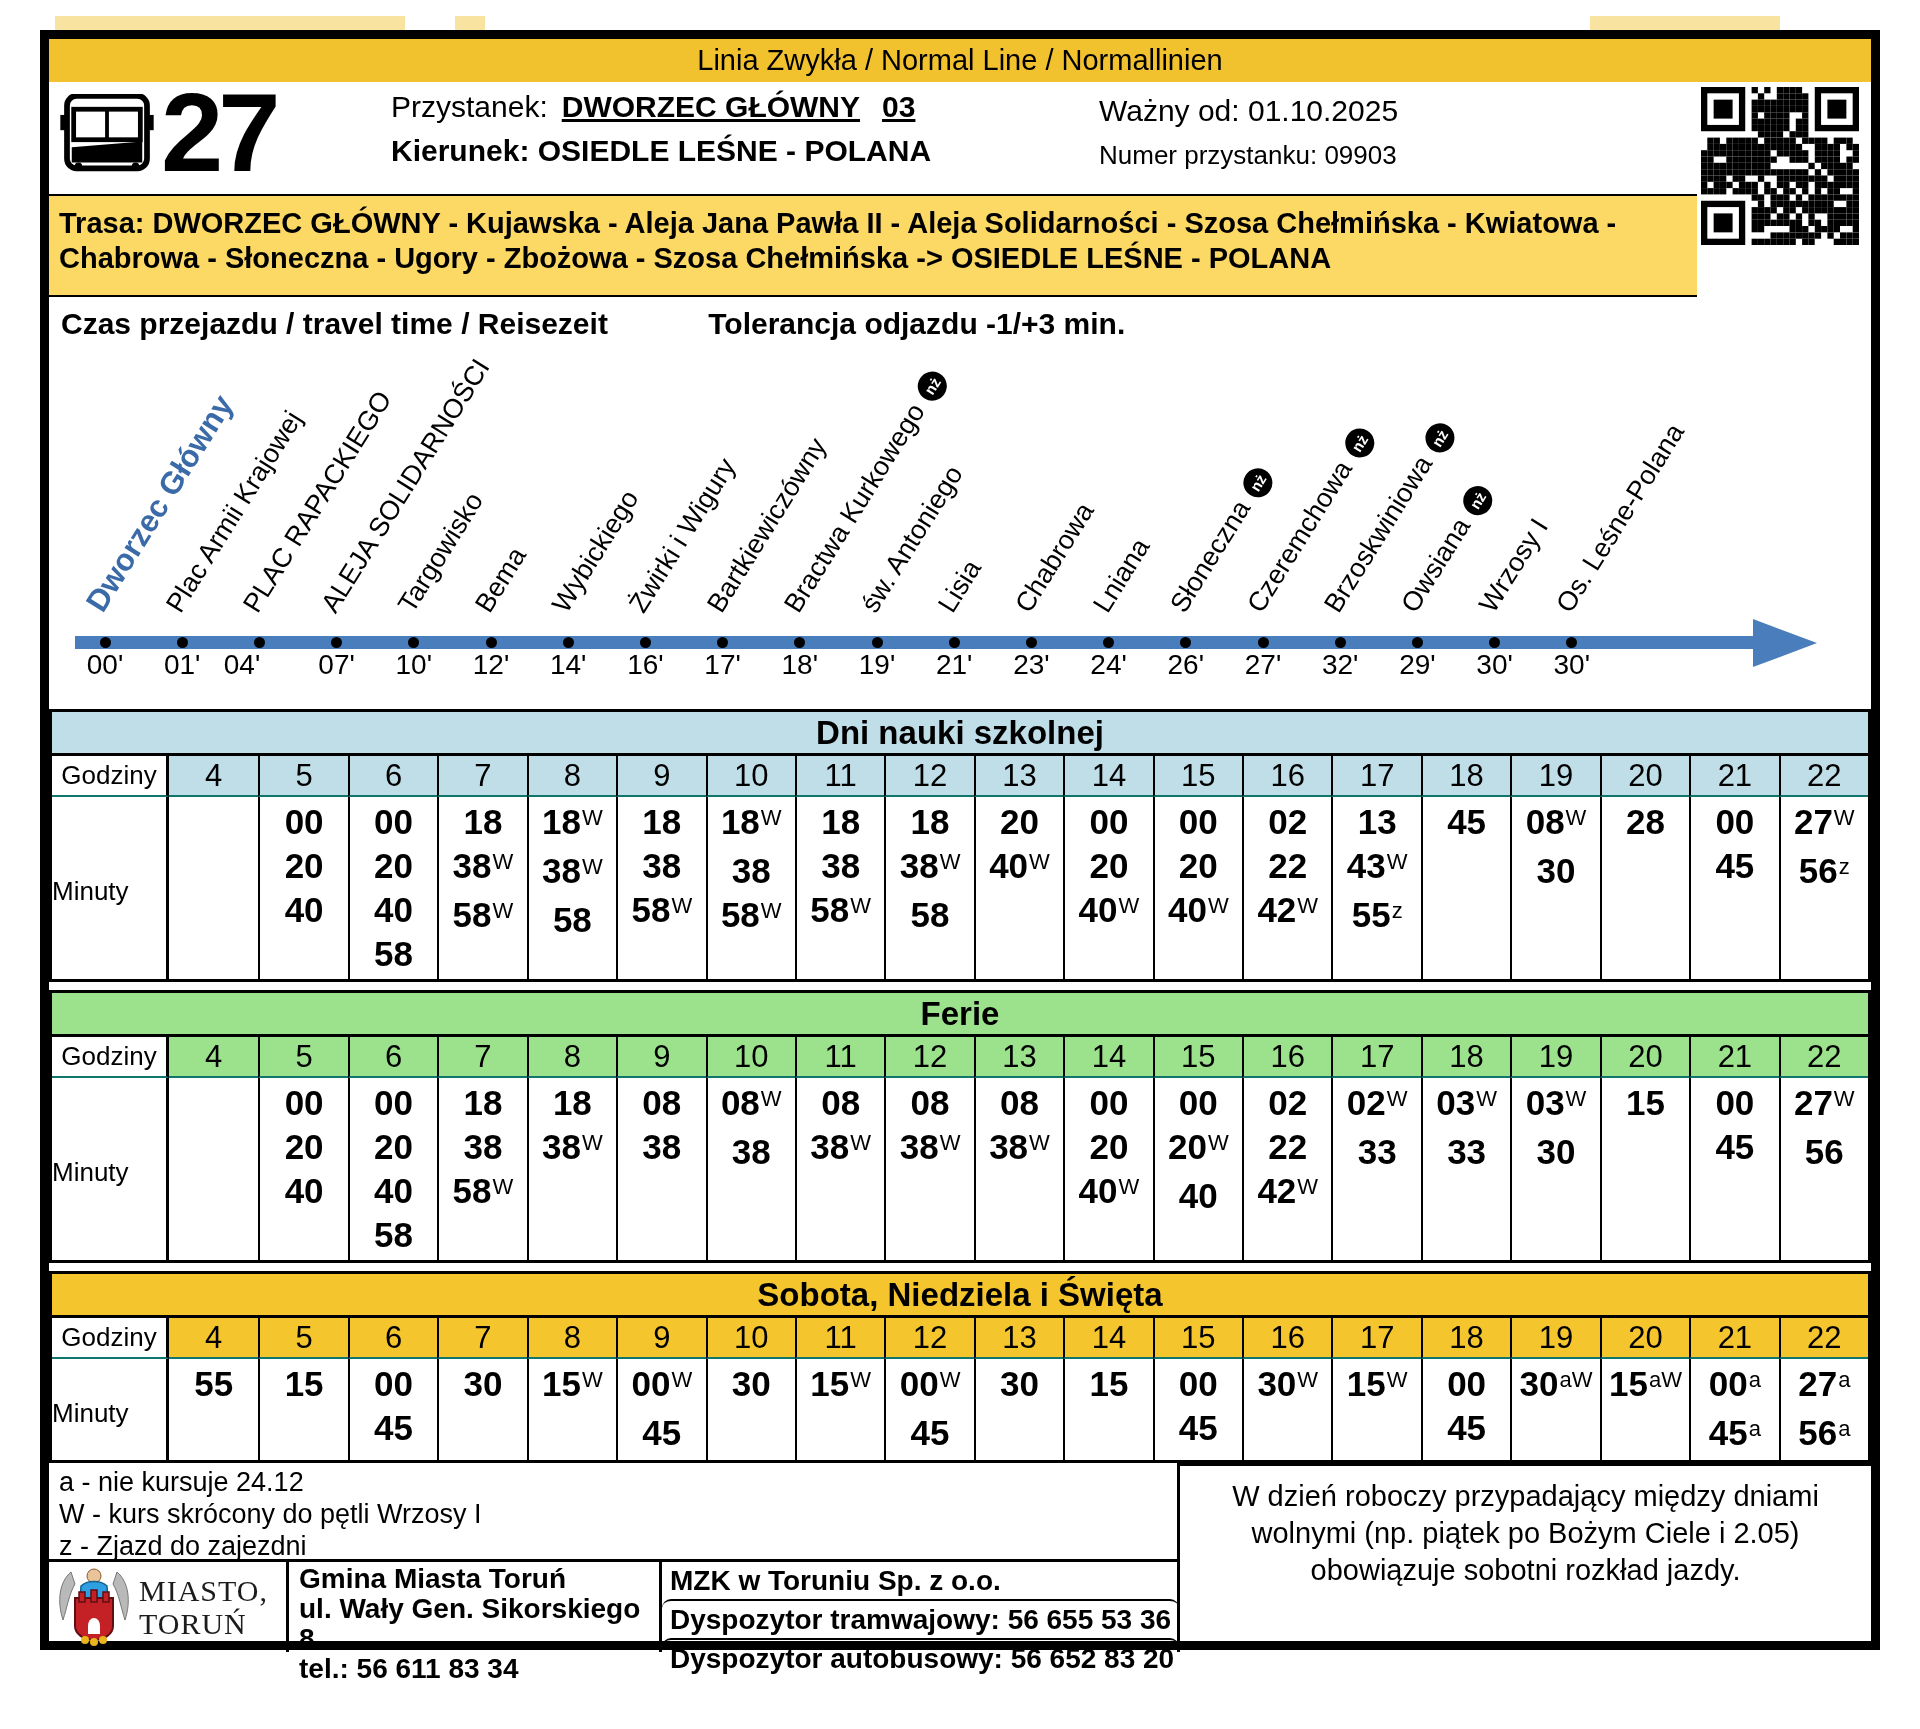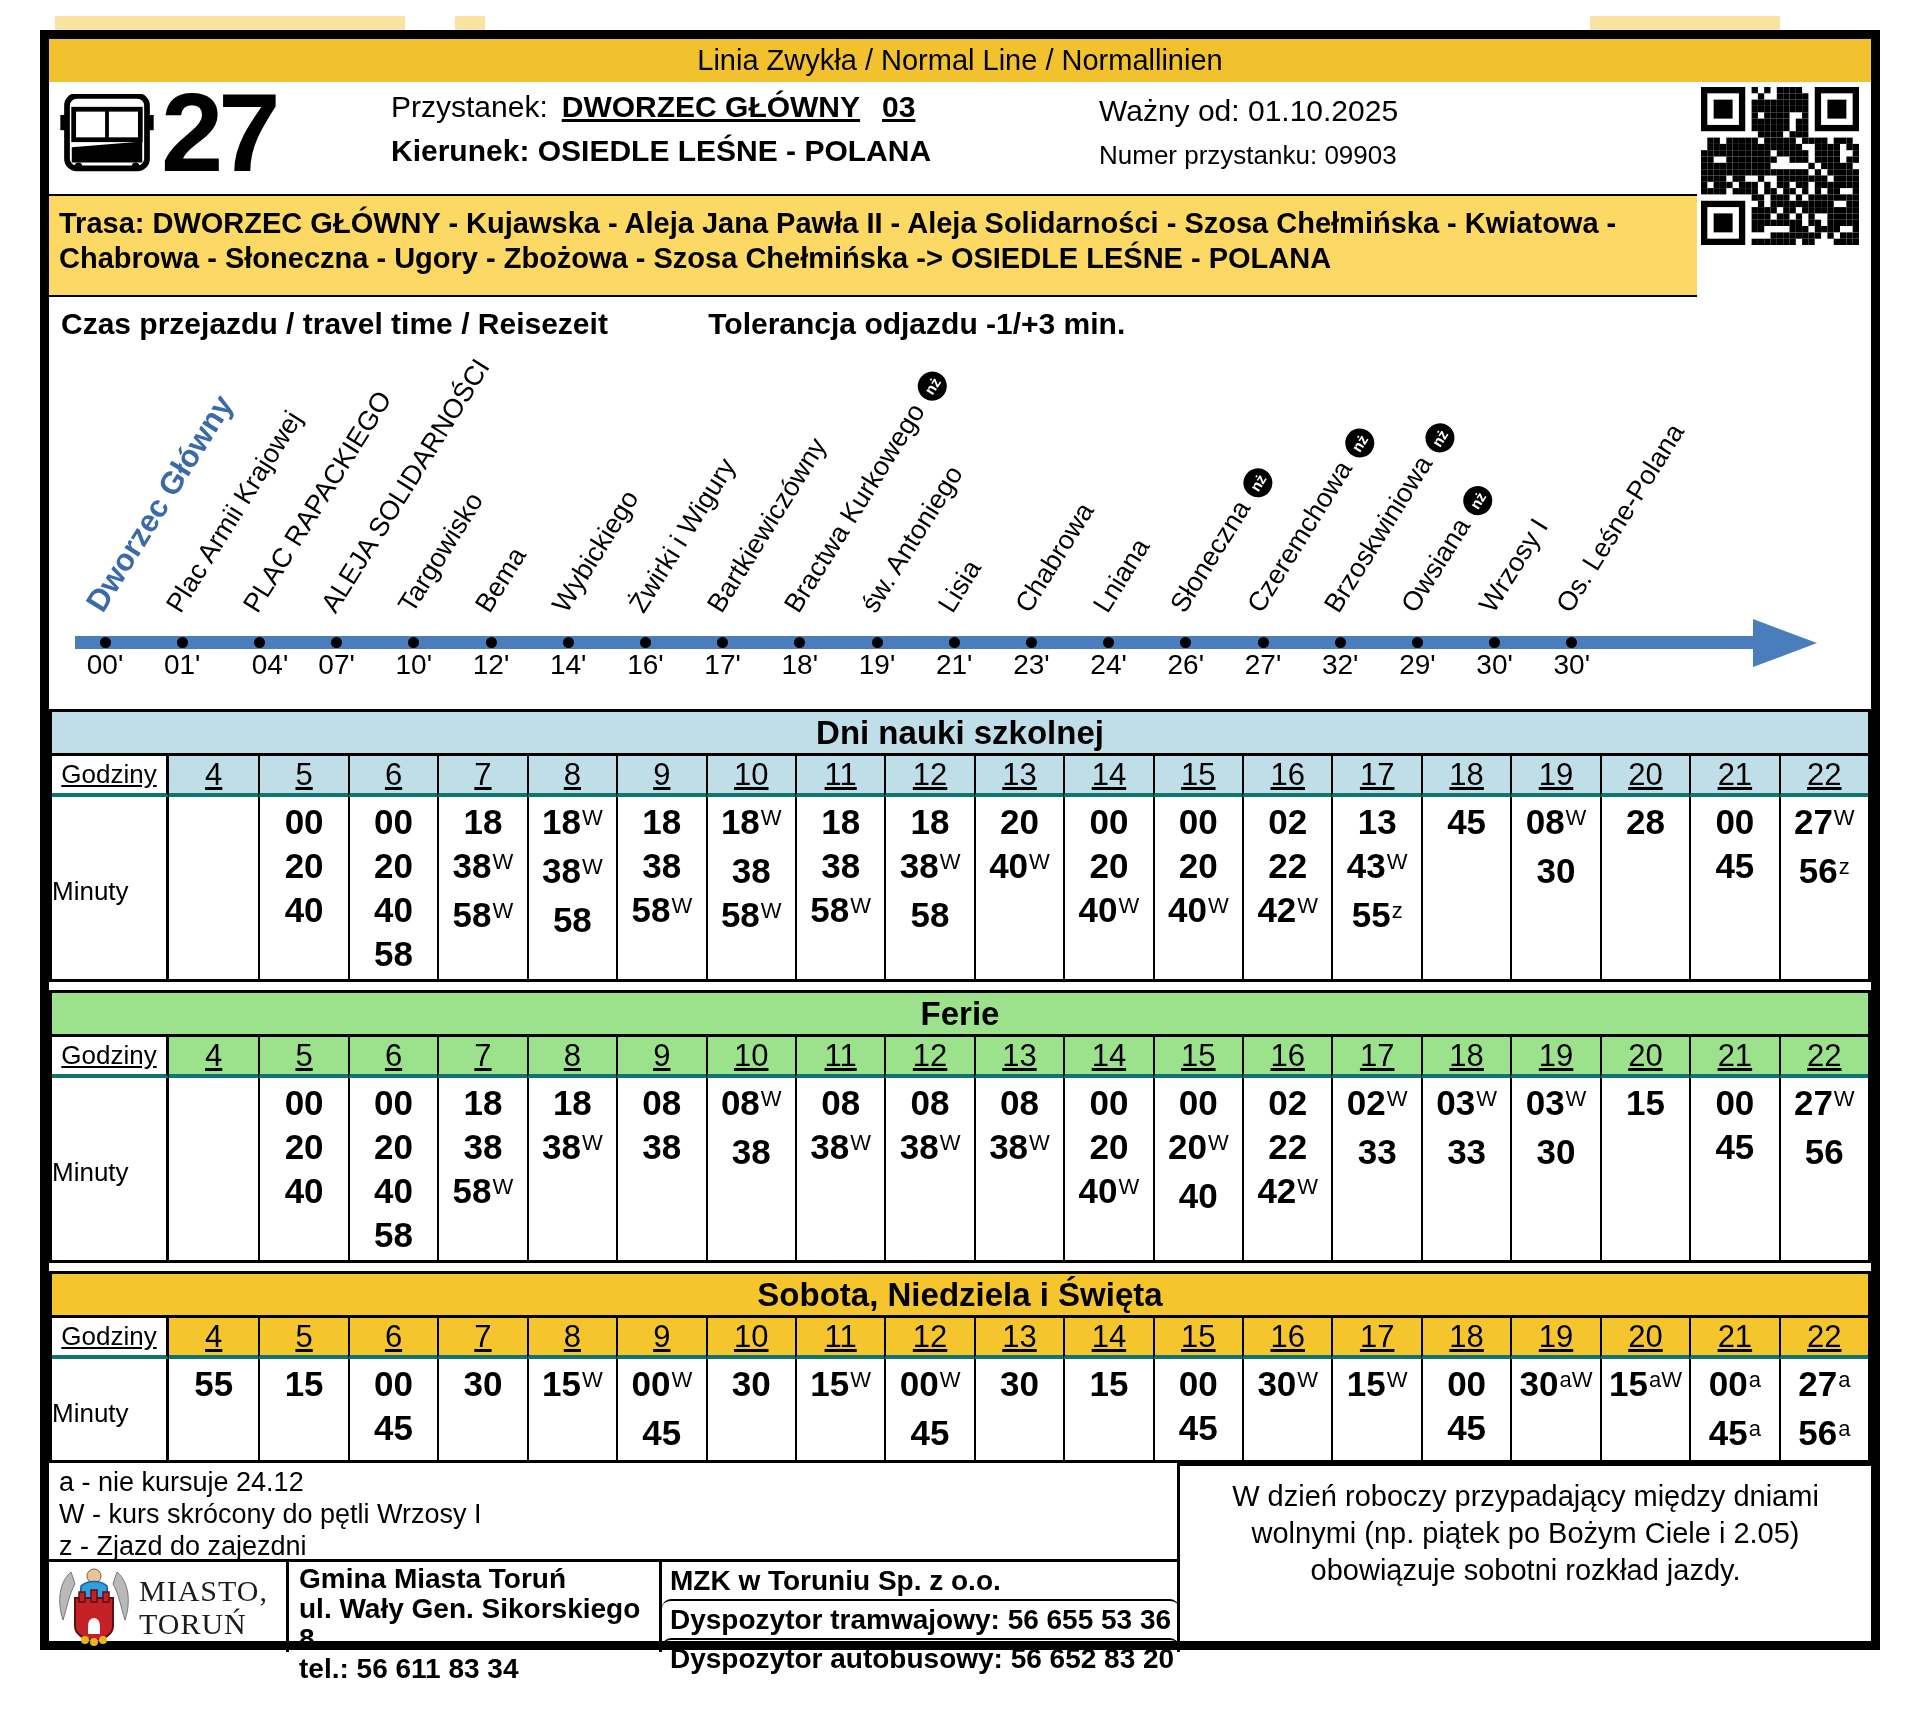--- a/index.html
+++ b/index.html
@@ -34,21 +34,21 @@
   .nz-badge{display:inline-block;width:29px;height:29px;border-radius:50%;background:#000;color:#fff;font-size:15px;font-weight:bold;text-align:center;line-height:29px;margin-left:10px;vertical-align:2px;}
   .tmin{position:absolute;top:292px;width:80px;text-align:center;font-size:28px;}
 
   .tt{border:3px solid #000;margin-top:8px;}
   .tt.first{margin-top:0;}
   .tt-head{height:41px;border-bottom:3px solid #000;display:flex;align-items:center;justify-content:center;font-weight:bold;font-size:33px;}
   .tt-grid{display:grid;grid-template-columns:117px repeat(19,1fr);}
   .cell{border-left:2px solid #000;box-sizing:border-box;}
   .cell.c0{border-left:none;}
   .lblc{border-left:none;border-right:3px solid #000;background:#fff;}
-  .hour{height:41px;border-bottom:4px solid #0f766e;display:flex;align-items:center;justify-content:center;font-size:31px;text-decoration:underline;}
+  .hour{height:41px;border-bottom:2px solid #0f766e;display:flex;align-items:center;justify-content:center;font-size:31px;}
   .hlbl{font-size:26px;}
   .mins{display:flex;flex-direction:column;align-items:center;font-weight:bold;font-size:35px;line-height:44px;padding-top:3px;}
   .mlbl{font-weight:normal;font-size:26px;justify-content:center;align-items:flex-start;display:flex;padding-top:6px;}
   .sx{font-size:22px;font-weight:normal;position:relative;top:-9px;margin-left:1px;}
 
   .bottom{position:relative;height:189px;}
   .legend{position:absolute;left:0;top:3px;font-size:27px;line-height:32px;padding-left:10px;}
   .note{position:absolute;right:0;top:0;width:694px;height:189px;border-left:3px solid #000;border-top:3px solid #000;box-sizing:border-box;text-align:center;font-size:29px;line-height:37px;padding:12px 24px 0;}
   .frow{position:absolute;left:0;top:96px;width:1130px;height:93px;border-top:3px solid #000;display:flex;box-sizing:border-box;}
   .fcell{border-right:3px solid #000;box-sizing:border-box;}
@@ -459,21 +459,21 @@
       <div class="rail"></div>
       <div class="rail-arrow"></div>
     <div class="dot" style="left: 50.5px;"></div>
         <div class="stop-label origin" style="left: 53px;"><span>Dworzec Główny</span></div>
         <div class="tmin" style="left: 16px;">00'</div>
         <div class="dot" style="left: 127.7px;"></div>
         <div class="stop-label" style="left: 130.2px;"><span>Plac Armii Krajowej</span></div>
         <div class="tmin" style="left: 93.2px;">01'</div>
         <div class="dot" style="left: 204.9px;"></div>
         <div class="stop-label" style="left: 207.4px;"><span>PLAC RAPACKIEGO</span></div>
-        <div class="tmin" style="left: 181px;">04'</div>
+        <div class="tmin" style="left: 153px;">04'</div>
         <div class="dot" style="left: 282.1px;"></div>
         <div class="stop-label" style="left: 284.6px;"><span>ALEJA SOLIDARNOŚCI</span></div>
         <div class="tmin" style="left: 247.6px;">07'</div>
         <div class="dot" style="left: 359.3px;"></div>
         <div class="stop-label" style="left: 361.8px;"><span>Targowisko</span></div>
         <div class="tmin" style="left: 324.8px;">10'</div>
         <div class="dot" style="left: 436.5px;"></div>
         <div class="stop-label" style="left: 439px;"><span>Bema</span></div>
         <div class="tmin" style="left: 402px;">12'</div>
         <div class="dot" style="left: 513.7px;"></div>

